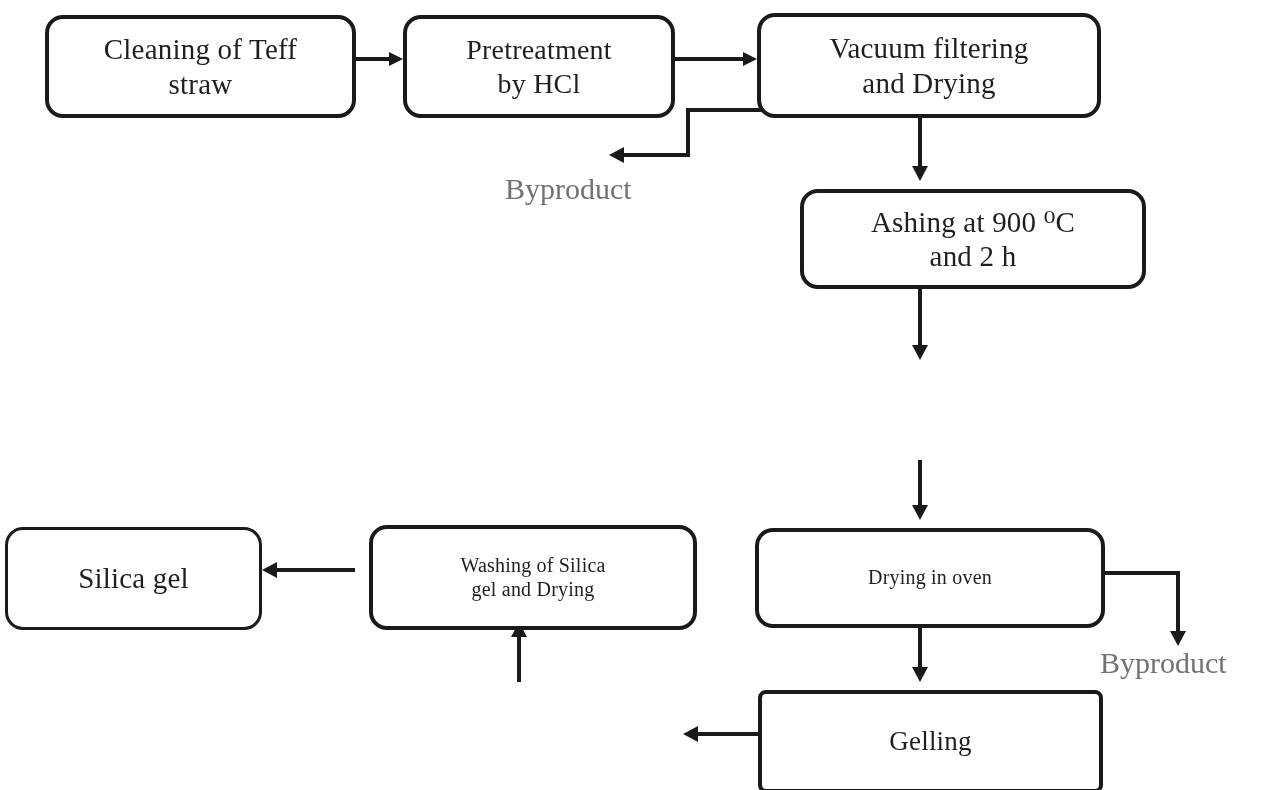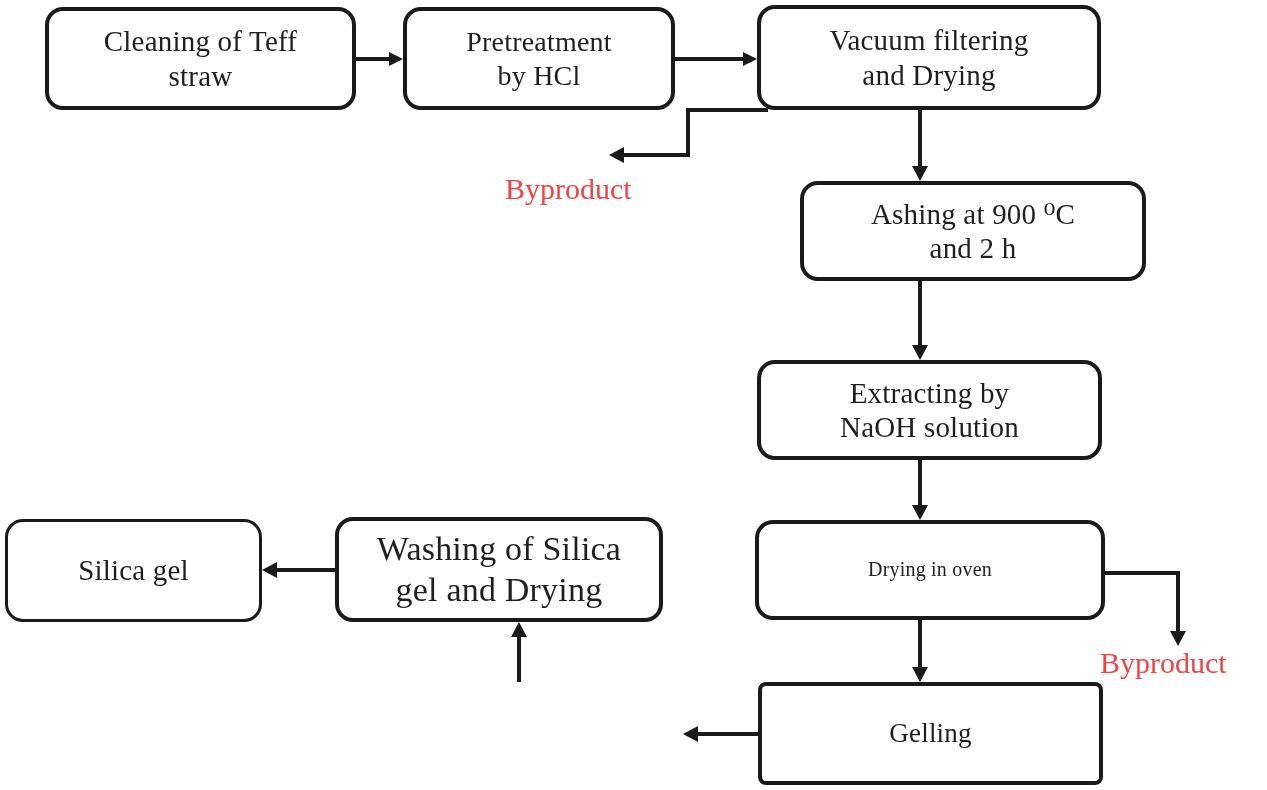--- a/index.html
+++ b/index.html
@@ -22,32 +22,33 @@
     border: 4px solid #1a1a1a;
     border-radius: 18px;
     display: flex;
     align-items: center;
     justify-content: center;
     text-align: center;
     color: #1f1f1f;
     line-height: 1.18;
     letter-spacing: 0.2px;
     z-index: 3;
+    margin-top: 8px;
   }
   .node.thin {
     border-width: 3px;
   }
   .node .label {
     display: block;
     padding: 0 8px;
     white-space: pre-line;
   }
   .free-label {
     position: absolute;
-    color: #ef4444;
+    color: #737373;
     white-space: nowrap;
     z-index: 3;
   }
   svg.edges {
     position: absolute;
     left: 0;
     top: 0;
     width: 1267px;
     height: 790px;
     z-index: 1;
@@ -138,35 +139,31 @@
   <div class="node" style="left:757px; top:5px; width:344px; height:105px; font-size:29px;">
     <span class="label">Vacuum filtering
 and Drying</span>
   </div>
 
   <div class="node" style="left:800px; top:181px; width:346px; height:100px; font-size:29px;">
     <span class="label">Ashing at 900 ⁰C
 and 2 h</span>
   </div>
 
-  <div class="node" style="left:757px; top:360px; width:345px; height:100px; font-size:29px;">
-    <span class="label">Extracting by
-NaOH solution</span>
-  </div>
 
   <div class="node" style="left:755px; top:520px; width:350px; height:100px; font-size:20px;">
     <span class="label">Drying in oven</span>
   </div>
 
   <div class="node" style="left:758px; top:682px; width:345px; height:103px; font-size:27px;border-radius:8px;">
     <span class="label">Gelling</span>
   </div>
 
 
-  <div class="node" style="left:335px; top:517px; width:328px; height:105px; font-size:34px;">
+  <div class="node" style="left:369px; top:517px; width:328px; height:105px; font-size:20px;">
     <span class="label">Washing of Silica
 gel and Drying</span>
   </div>
 
   <div class="node thin" style="left:5px; top:519px; width:257px; height:103px; font-size:29px;">
     <span class="label">Silica gel</span>
   </div>
 
   <div class="free-label" style="left:505px; top:172px; font-size:30px;">Byproduct</div>
 

